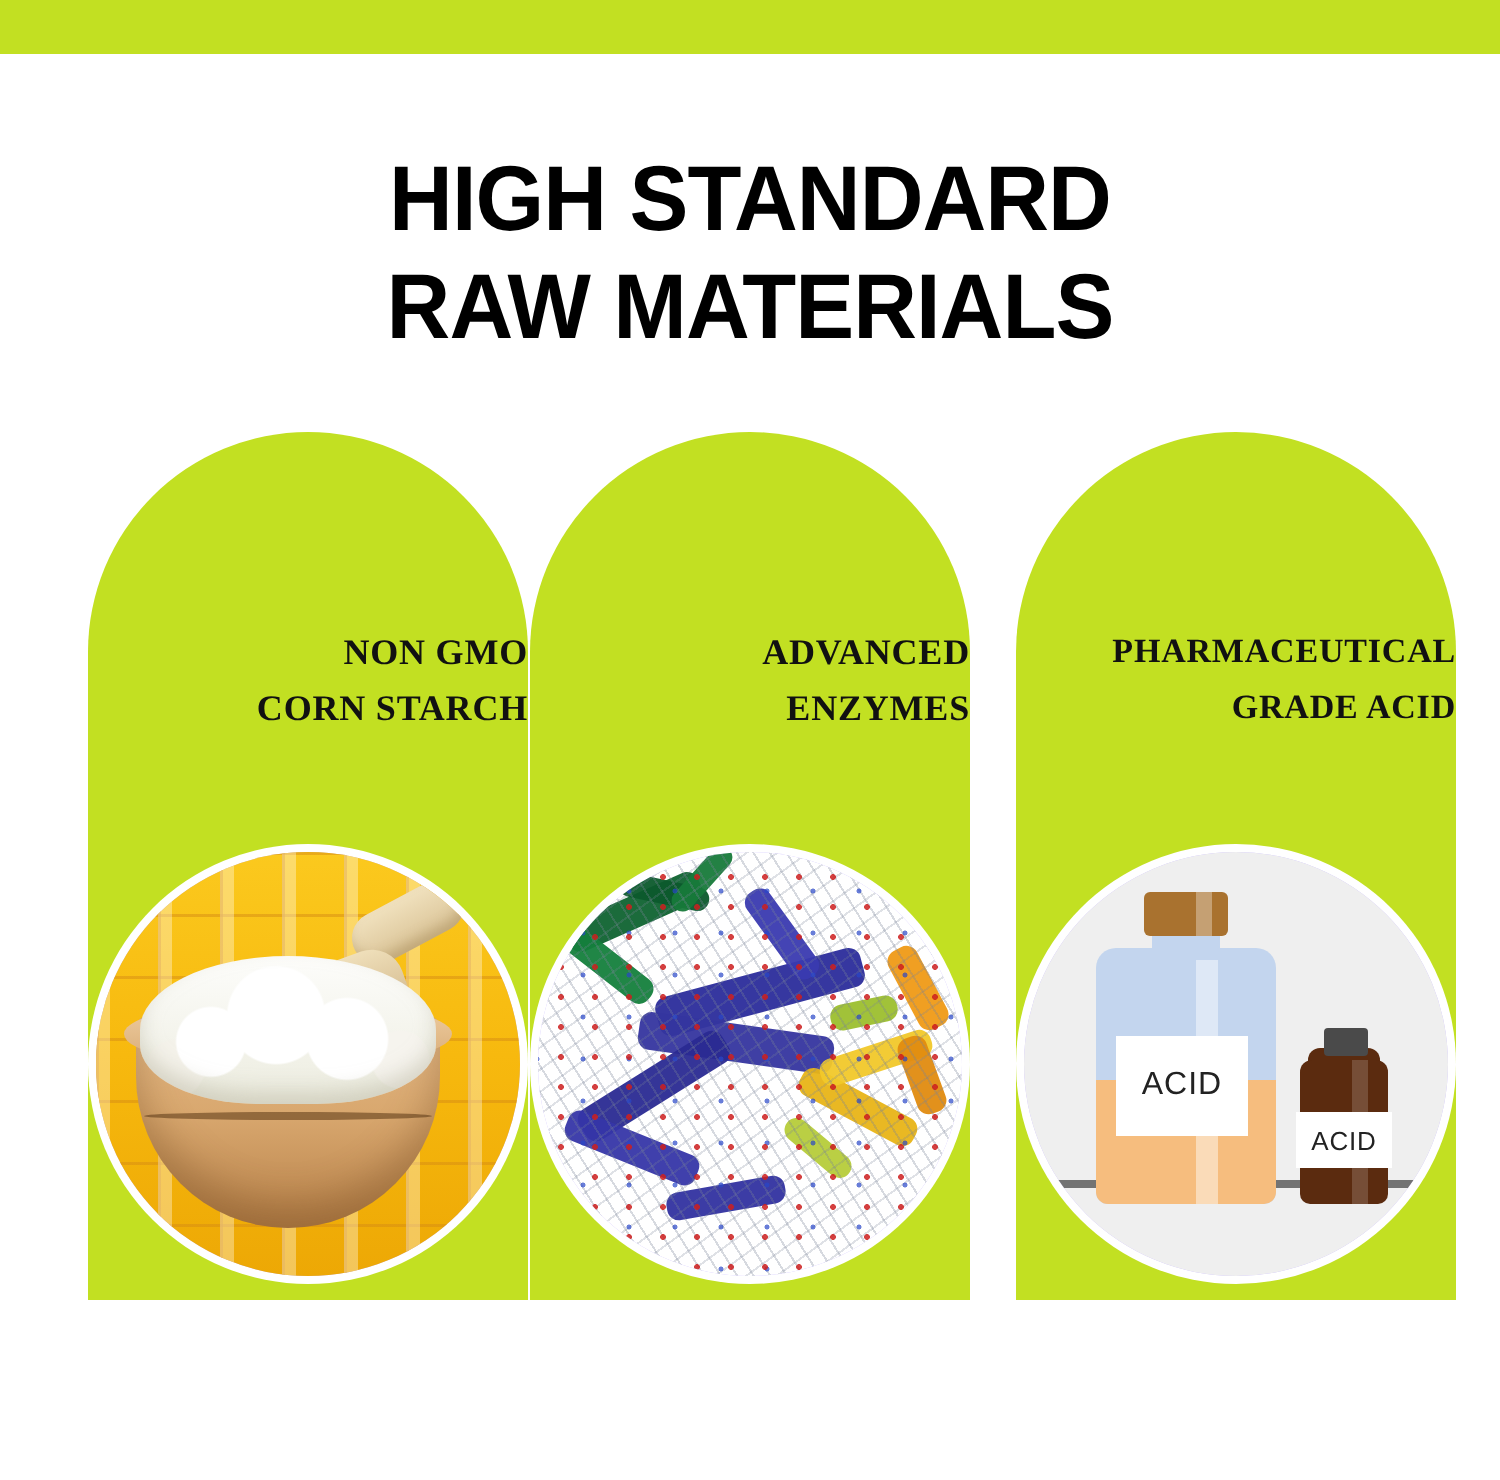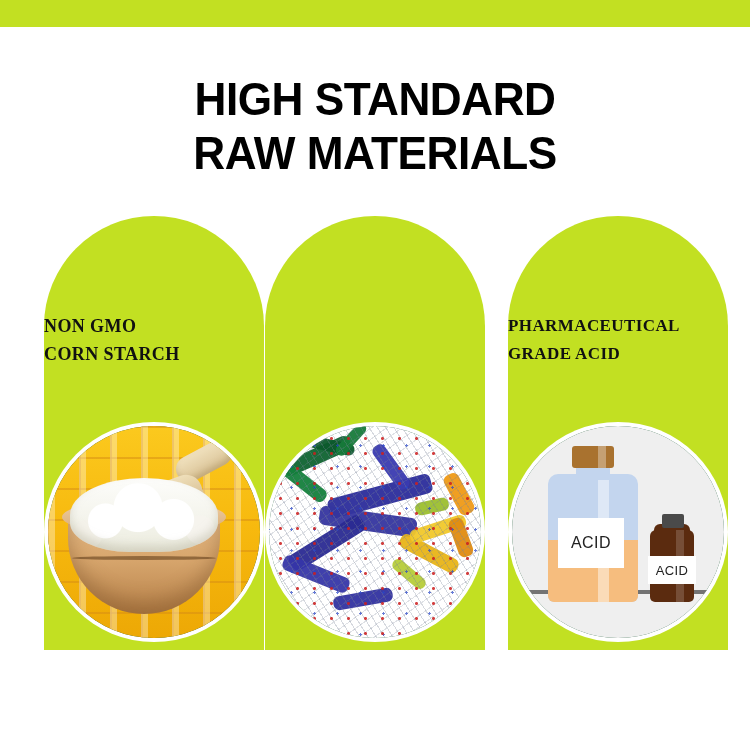--- a/index.html
+++ b/index.html
@@ -57,41 +57,41 @@
   }
   .card.c1 { left: 44px; }
   .card.c2 { left: 265px; }
   .card.c3 { left: 508px; }
 
   .card-label {
     position: absolute;
     left: 0;
     top: 96px;
     width: 220px;
-    text-align: left;
+    text-align: right;
     color: #111111;
     font-family: "Liberation Serif", serif;
     font-weight: bold;
     font-size: 18px;
     line-height: 28px;
     letter-spacing: 0.4px;
     white-space: pre-line;
   }
   .card.c3 .card-label { font-size: 17px; }
 
   
   .photo {
     position: absolute;
     top: 210px;
     left: 4px;
     width: 212px;
     height: 212px;
     border-radius: 50%;
     overflow: hidden;
-    background: #14532d;
+    background: #c4b5fd;
     box-shadow: 0 0 0 4px #ffffff;
   }
 
   
   .corn-bg {
     position: absolute;
     inset: 0;
     background:
       repeating-linear-gradient(to right,
         rgba(214,140,20,0.55) 0px, rgba(214,140,20,0.55) 1.5px,
@@ -285,20 +285,22 @@
       <div class="scoop-handle"></div>
       <div class="scoop-cup"></div>
       <div class="bowl"></div>
       <div class="bowl-rim"></div>
       <div class="starch"></div>
       <div class="bowl-line"></div>
     </div>
   </div>
 
   <div class="card c2">
+    <div class="card-label">ADVANCED
+ENZYMES</div>
     <div class="photo">
       <div class="protein-bg"></div>
       <div class="ribbon" style="left:12px;top:22px;width:72px;height:16px;background:#0f6330;transform:rotate(-24deg);"></div>
       <div class="ribbon" style="left:4px;top:48px;width:58px;height:14px;background:#14803c;transform:rotate(38deg);"></div>
       <div class="ribbon" style="left:40px;top:14px;width:46px;height:12px;background:#0c5a2c;transform:rotate(12deg);"></div>
       <div class="ribbon" style="left:62px;top:8px;width:40px;height:11px;background:#177a3a;transform:rotate(-48deg);"></div>
       <div class="ribbon" style="left:58px;top:60px;width:106px;height:20px;background:#2b2c9b;transform:rotate(-15deg);"></div>
       <div class="ribbon" style="left:50px;top:86px;width:98px;height:19px;background:#35359f;transform:rotate(8deg);"></div>
       <div class="ribbon" style="left:16px;top:108px;width:84px;height:18px;background:#2a2a92;transform:rotate(-32deg);"></div>
       <div class="ribbon" style="left:12px;top:140px;width:70px;height:16px;background:#3636a8;transform:rotate(22deg);"></div>

